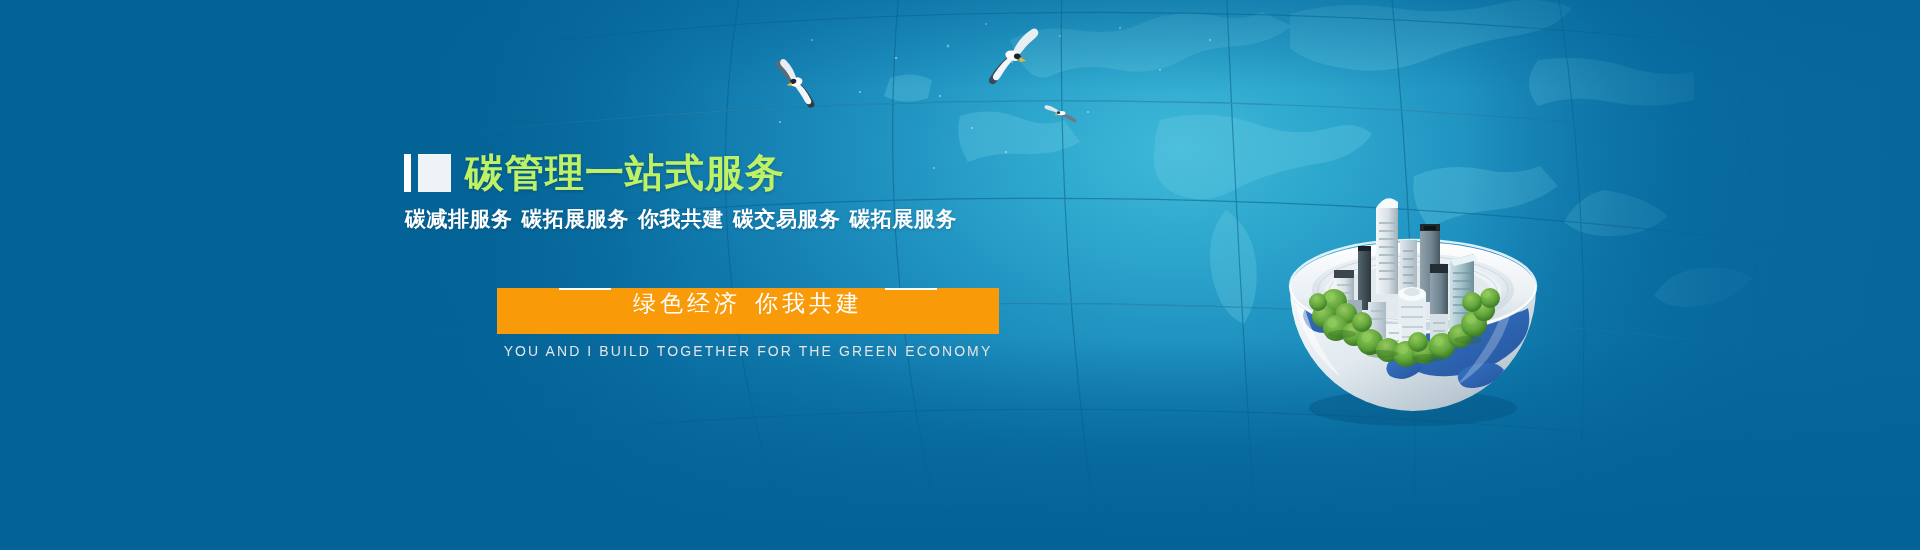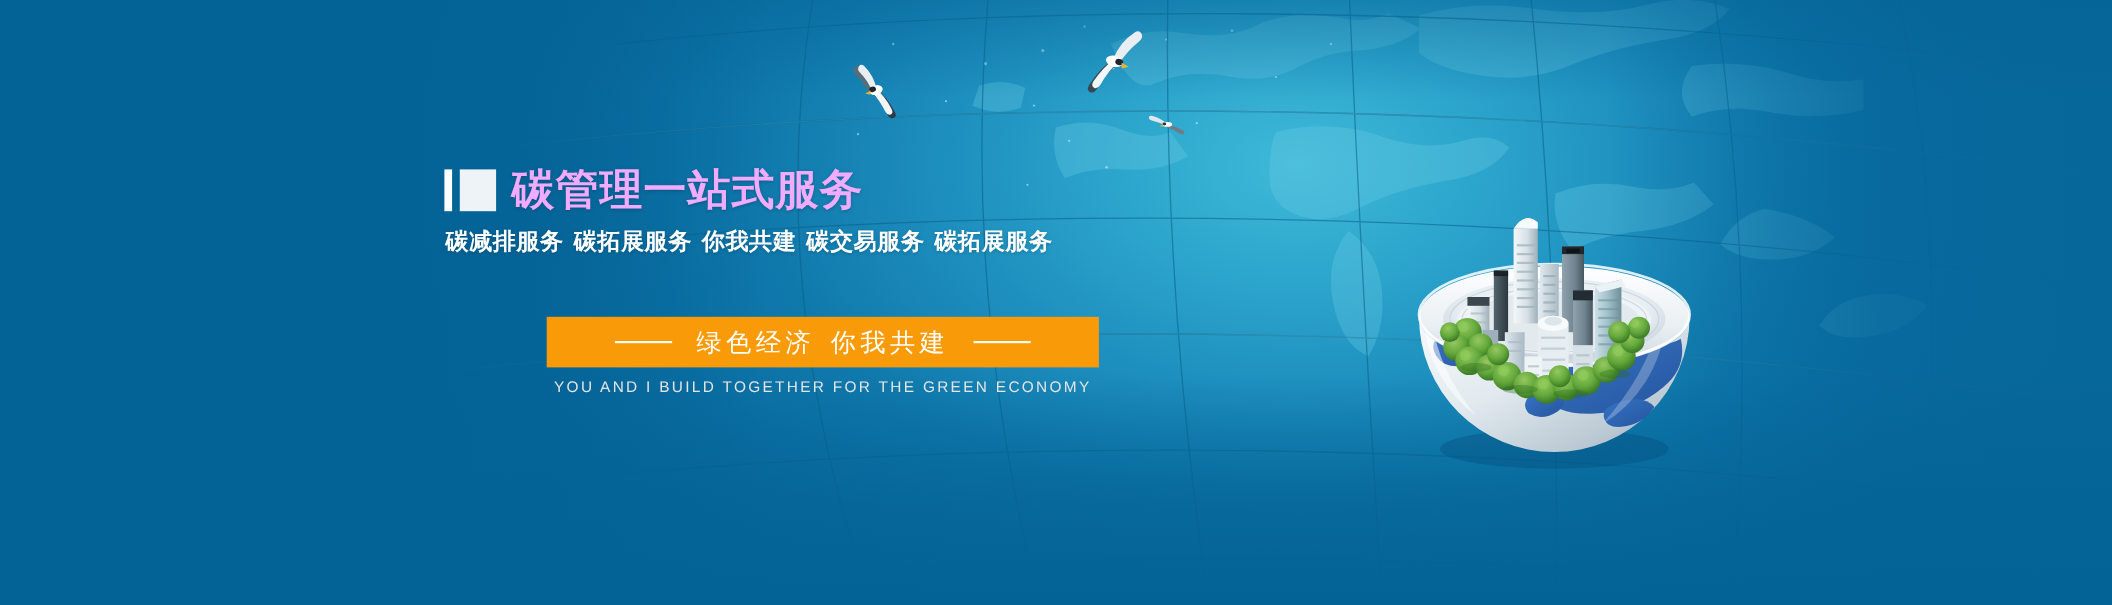--- a/index.html
+++ b/index.html
@@ -59,21 +59,21 @@
   .mark{ display:flex; align-items:center; gap:7px; }
   .mark-bar{
     width:7px; height:38px;
     background:#ffffff;
   }
   .mark-square{
     width:33px; height:38px;
     background:#eef3f7;
   }
   .title{
-    color:#f0abfc;
+    color:#bef264;
     font-size:39px;
     font-weight:bold;
     letter-spacing:1px;
     line-height:44px;
     white-space:nowrap;
     text-shadow:0 1px 3px rgba(0,40,70,0.35);
   }
   .services{
     margin-top:7px;
     margin-left:1px;
@@ -85,21 +85,21 @@
     text-shadow:0 1px 3px rgba(0,40,70,0.30);
   }
   .services span{ margin-right:9px; }
   .services span:last-child{ margin-right:12px; }
 
   .slogan-bar{
     position:absolute;
     left:497px; top:288px;
     width:502px; height:46px;
     background:#f99b08;
-    display:flex; align-items:center; justify-content:center;
+    display:flex; align-items:flex-start; justify-content:center;
     gap:22px;
   }
   .slogan-rule{
     width:52px; height:2px;
     background:#ffffff;
     flex:0 0 auto;
   }
   .slogan-text{
     color:#ffffff;
     font-size:23px;

